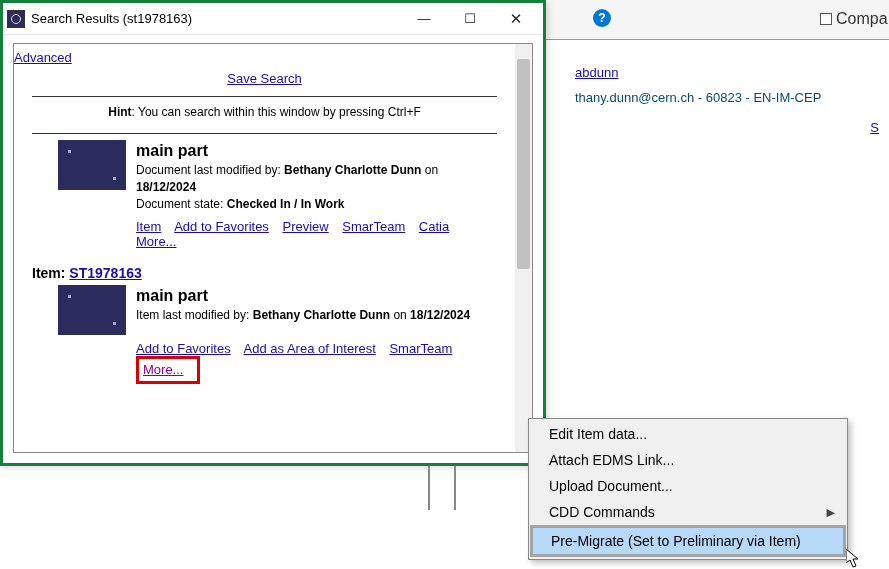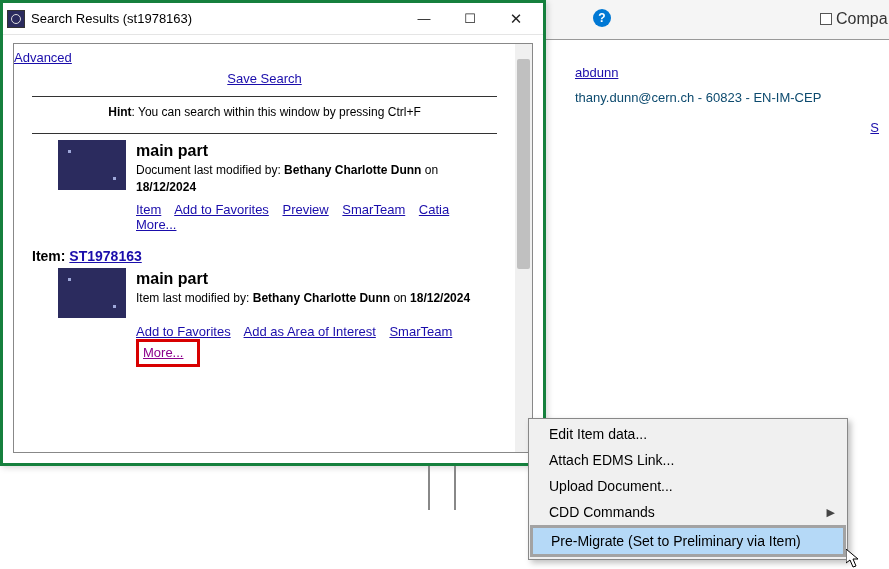--- a/index.html
+++ b/index.html
@@ -289,20 +289,23 @@
       <hr class="sep">
 
       <div class="result-row">
         <div class="thumb"></div>
         <div class="meta">
           <div class="name">main part</div>
           <div>
             <span>Document last modified by: </span><b>Bethany Charlotte Dunn</b><span> on </span>
           </div>
           <div><b>18/12/2024</b></div>
+          <div>
+            <span>Document state: </span><b>Checked In / In Work</b>
+          </div>
         </div>
       </div>
       <div class="links-row">
         <a class="link">Item</a>
         <a class="link">Add to Favorites</a>
         <a class="link">Preview</a>
         <a class="link">SmarTeam</a>
         <a class="link">Catia</a>
         <a class="link">More...</a>
       </div>

